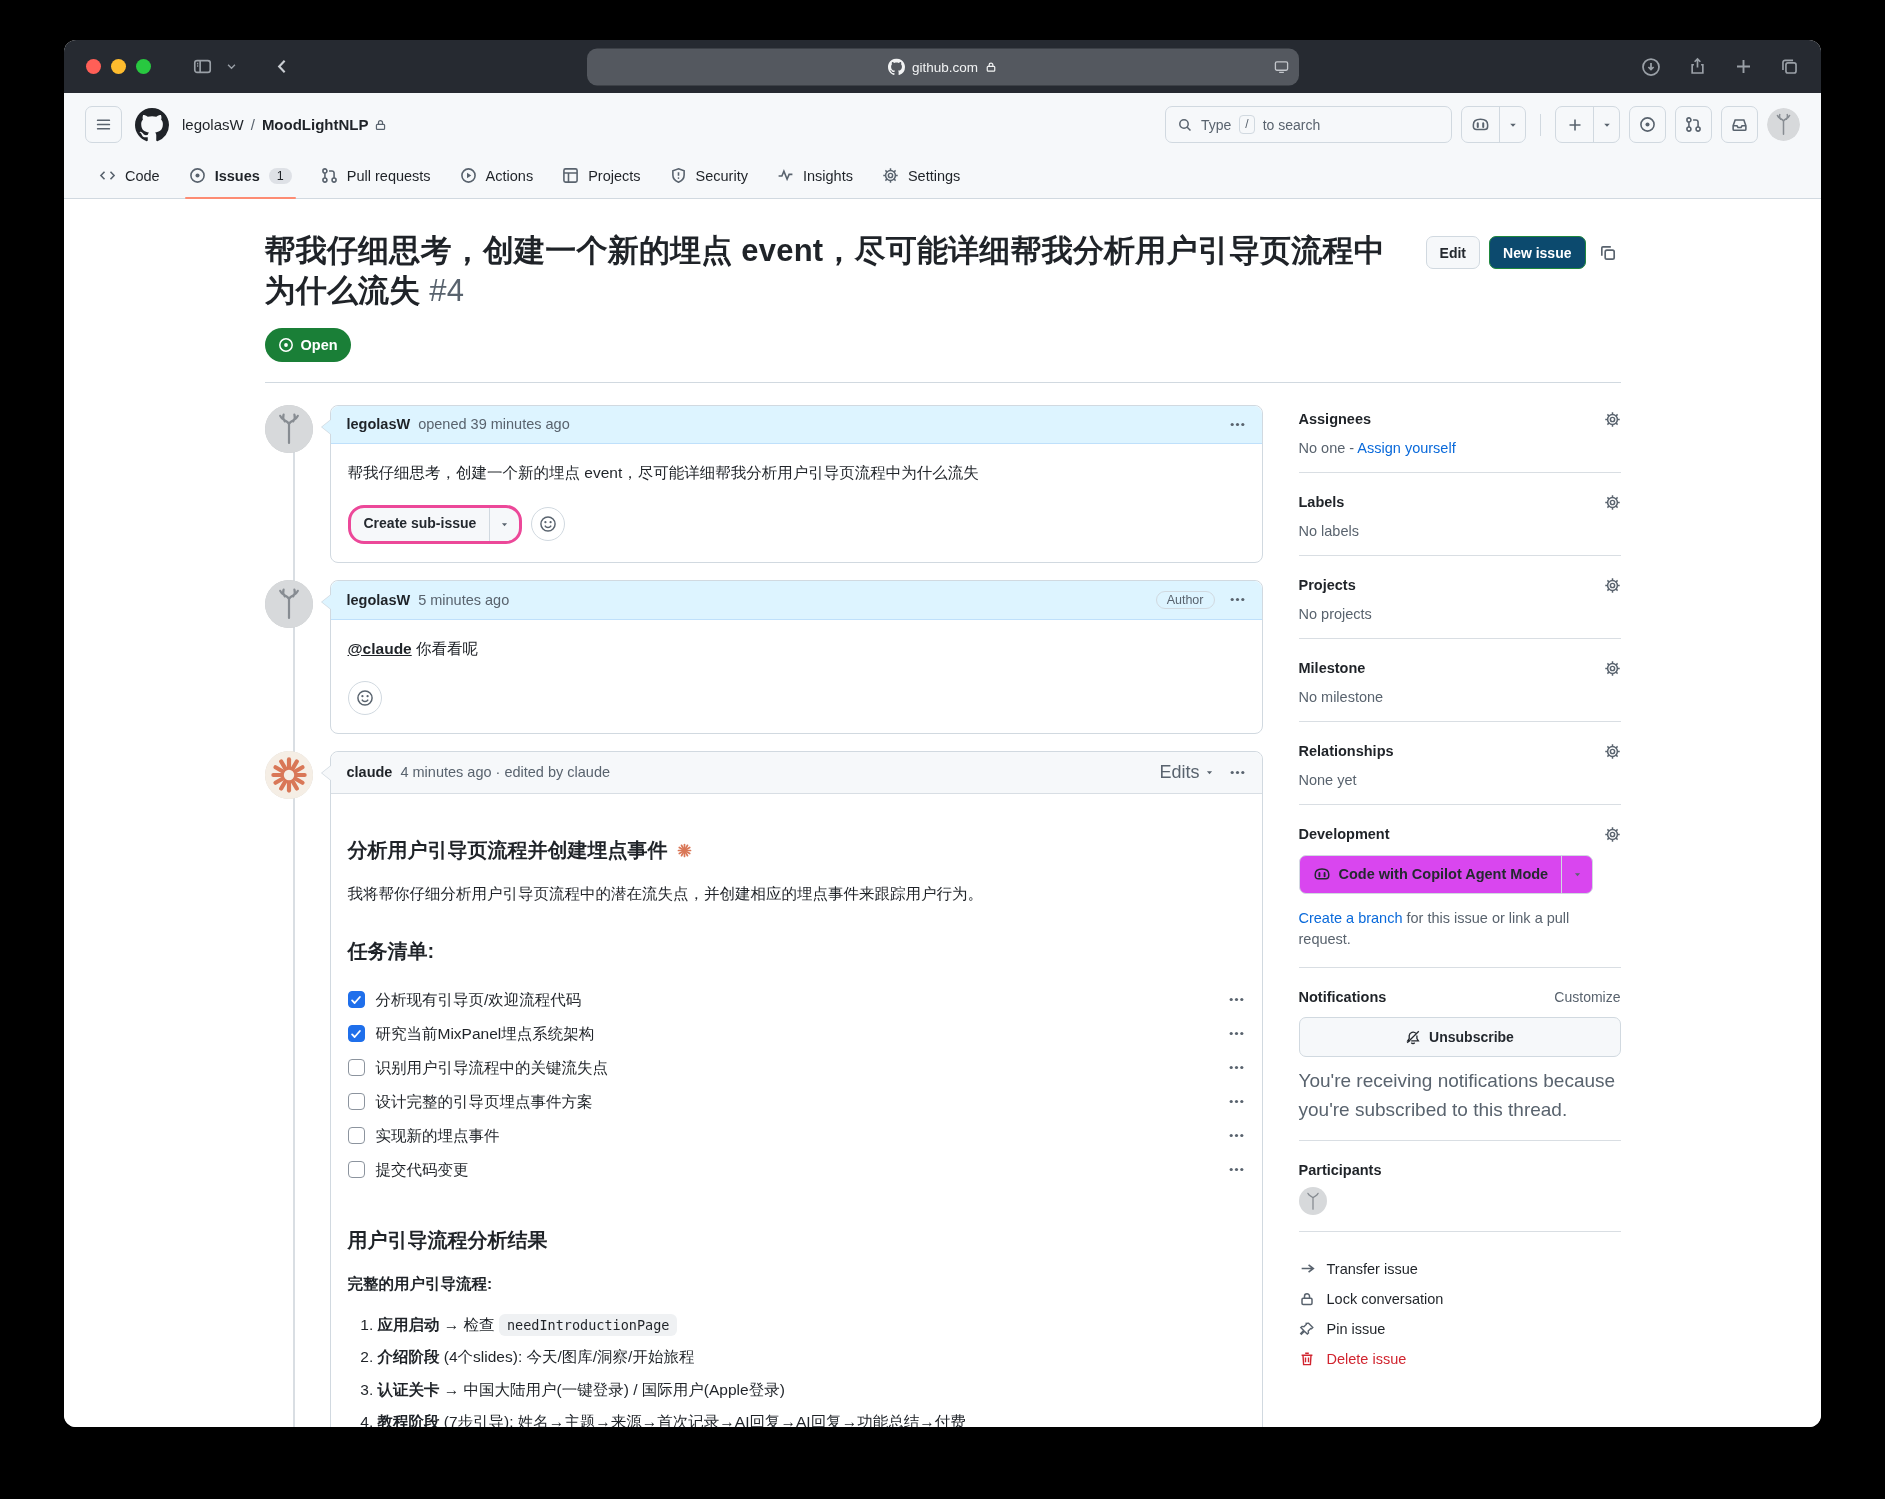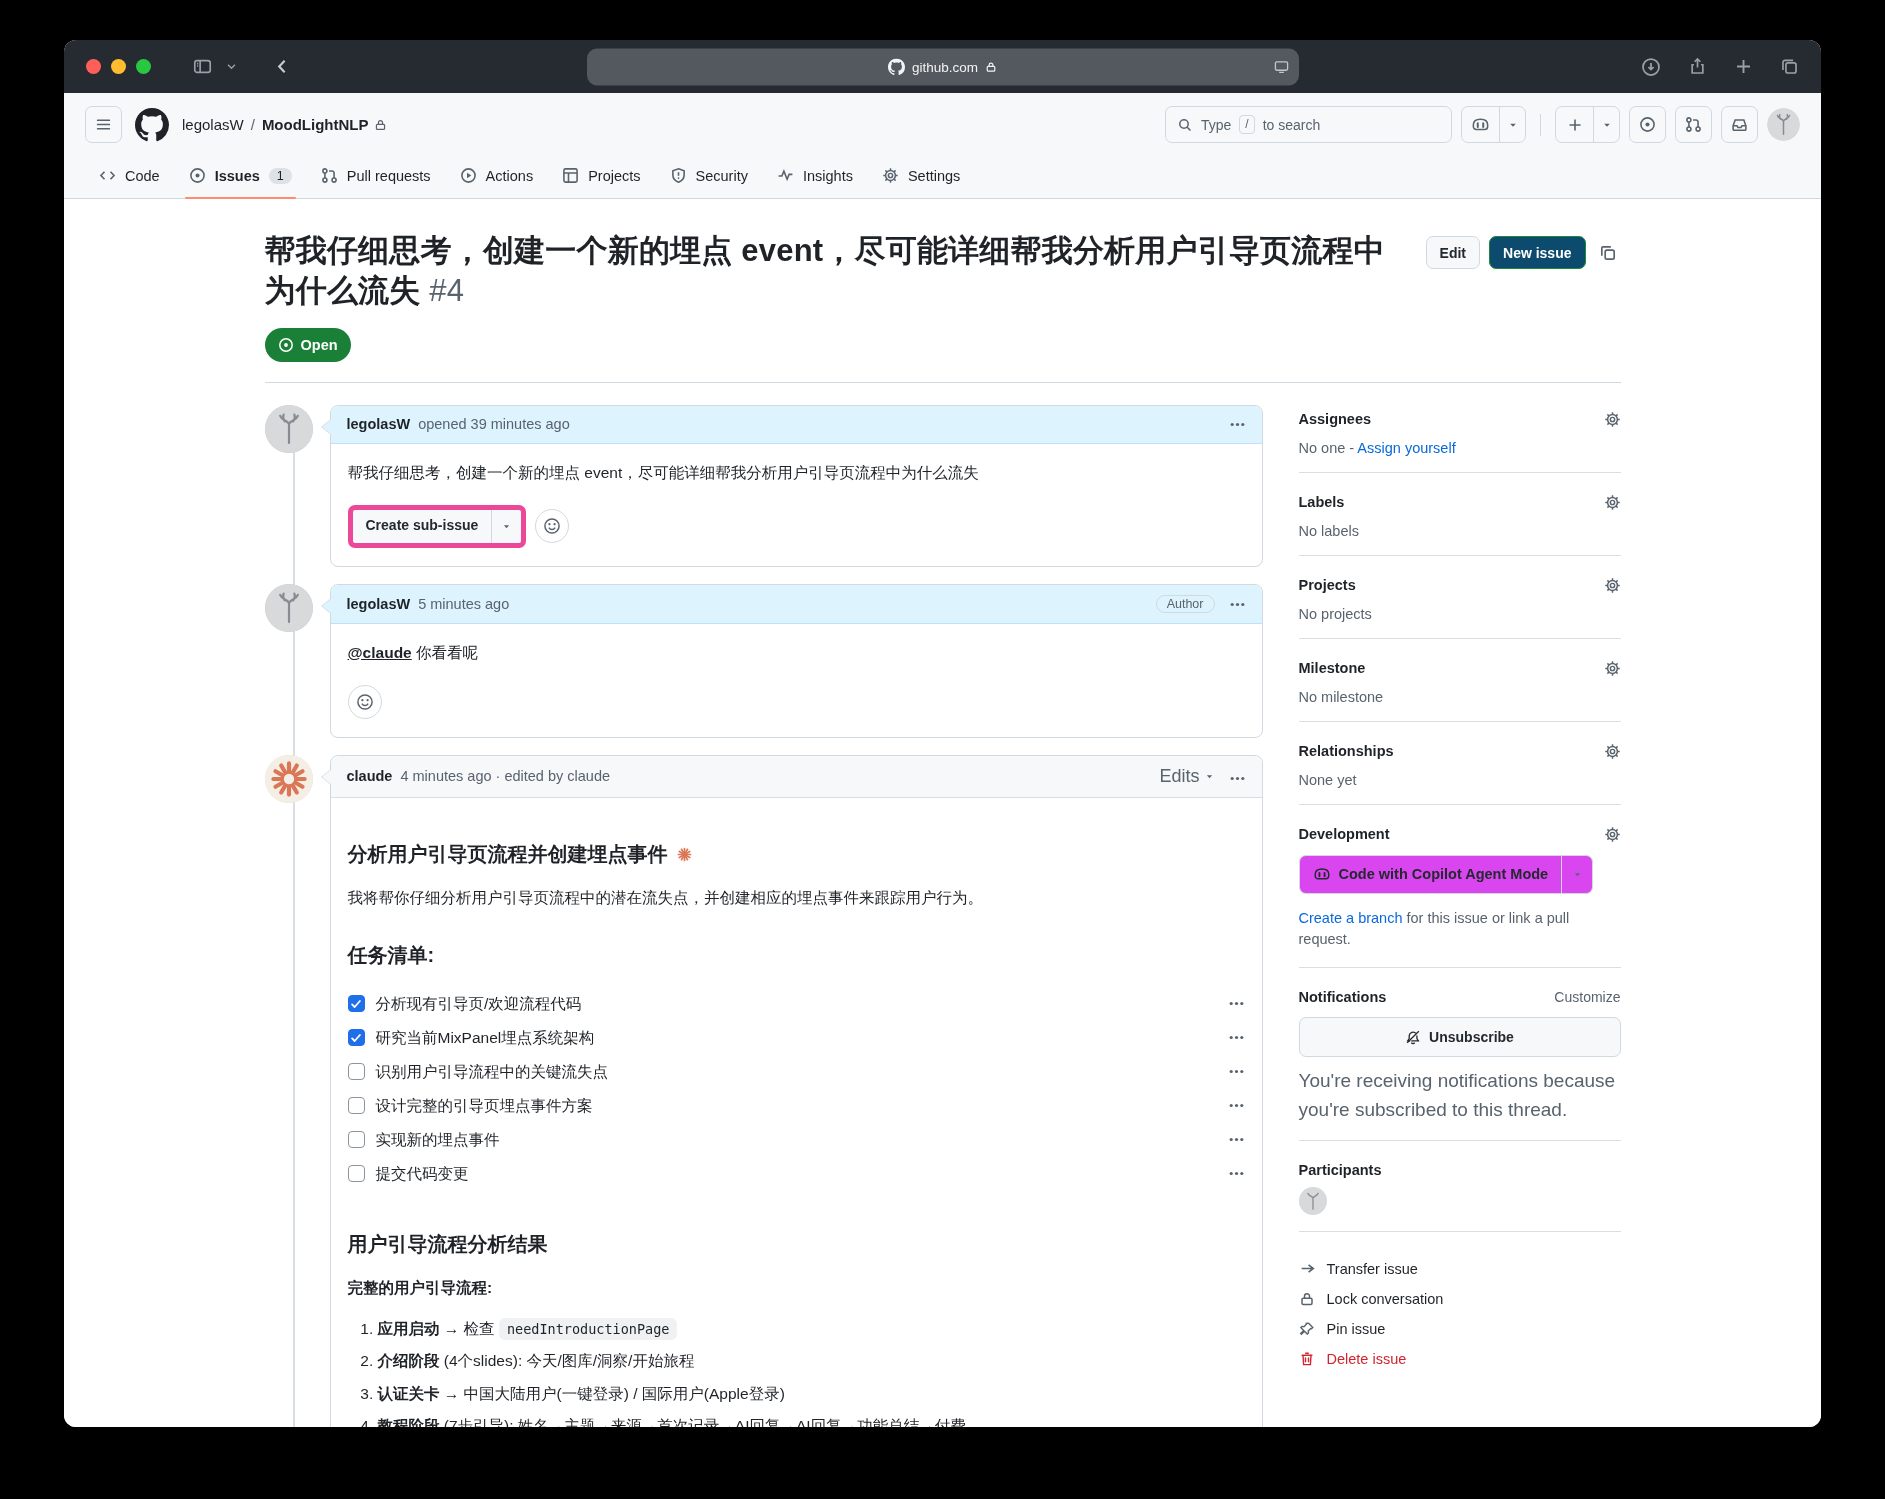--- a/index.html
+++ b/index.html
@@ -80,32 +80,32 @@
   .avatar { position:absolute; left:0; top:0; width:48px; height:48px; border-radius:50%; overflow:hidden;
     box-shadow:0 0 0 1px rgba(31,35,40,.08) inset; }
   .av-deer { background:#d7d9db; }
   .av-claude { background:#f5eee5; }
   .bubble { position:relative; background:#fff; border:1px solid #d1d9e0; border-radius:8px; z-index:1; }
   .b-head { display:flex; align-items:center; gap:5px; padding:10px 16px; font-size:14.5px; color:#59636e;
     border-bottom:1px solid #d1d9e0; border-radius:8px 8px 0 0; }
   .b-head.blue { background:#ddf4ff; border-bottom-color:#bfe0fb; }
   .b-head.gray { background:#f6f8fa; border-bottom-color:#d8dee4; }
   .b-head .uname { font-weight:700; color:#1f2328; margin-right:3px; }
-  .b-head .right { margin-left:auto; display:flex; align-items:flex-end; gap:14px; }
+  .b-head .right { margin-left:auto; display:flex; align-items:center; gap:14px; }
   .caret-out, .caret-in { content:""; position:absolute; top:13px; width:0; height:0;
     border-style:solid; border-width:8px 10px 8px 0; }
   .caret-out { left:-10px; border-color:transparent #d1d9e0 transparent transparent; }
   .caret-in  { left:-8.5px; border-color:transparent #ddf4ff transparent transparent; }
   .caret-in.gray { border-color:transparent #f6f8fa transparent transparent; }
   .b-body { padding:17px 17px 18px; font-size:15.5px; color:#1f2328; line-height:1.55; }
   .author-pill { border:1px solid #d1d9e0; border-radius:20px; padding:1px 10px; font-size:12.5px; color:#59636e; }
   .edits-lbl { display:flex; align-items:center; gap:4px; font-size:18px; color:#59636e; cursor:pointer; }
   .kebab { color:#59636e; cursor:pointer; }
   .foot-row { display:flex; align-items:center; gap:9px; margin-top:20px; }
-  .split-btn { display:flex; border:5px solid #ec4899; border-radius:7px; overflow:hidden; background:#f6f8fa;justify-content:flex-end; }
+  .split-btn { display:flex; border:3px solid #ec4899; border-radius:16px; overflow:hidden; background:#f6f8fa;justify-content:flex-end; }
   .split-btn .lab { padding:0 13px; height:33px; display:flex; align-items:center; font-size:14px;
     font-weight:600; color:#24292f; border-right:1px solid #d1d9e0; }
   .split-btn .car { width:29px; display:flex; align-items:center; justify-content:center; color:#59636e; }
   .react-btn { width:34px; height:34px; border:1px solid #d1d9e0; border-radius:50%; background:#fff;
     display:flex; align-items:center; justify-content:center; color:#59636e; cursor:pointer; }
   .mention { font-weight:700; color:#1f2328; text-decoration:underline; cursor:pointer; }
 
   
   .md h3 { font-size:20px; font-weight:700; margin:24px 0 16px; display:flex; align-items:center; gap:8px; }
   .md h3.mt { margin-top:30px; }

